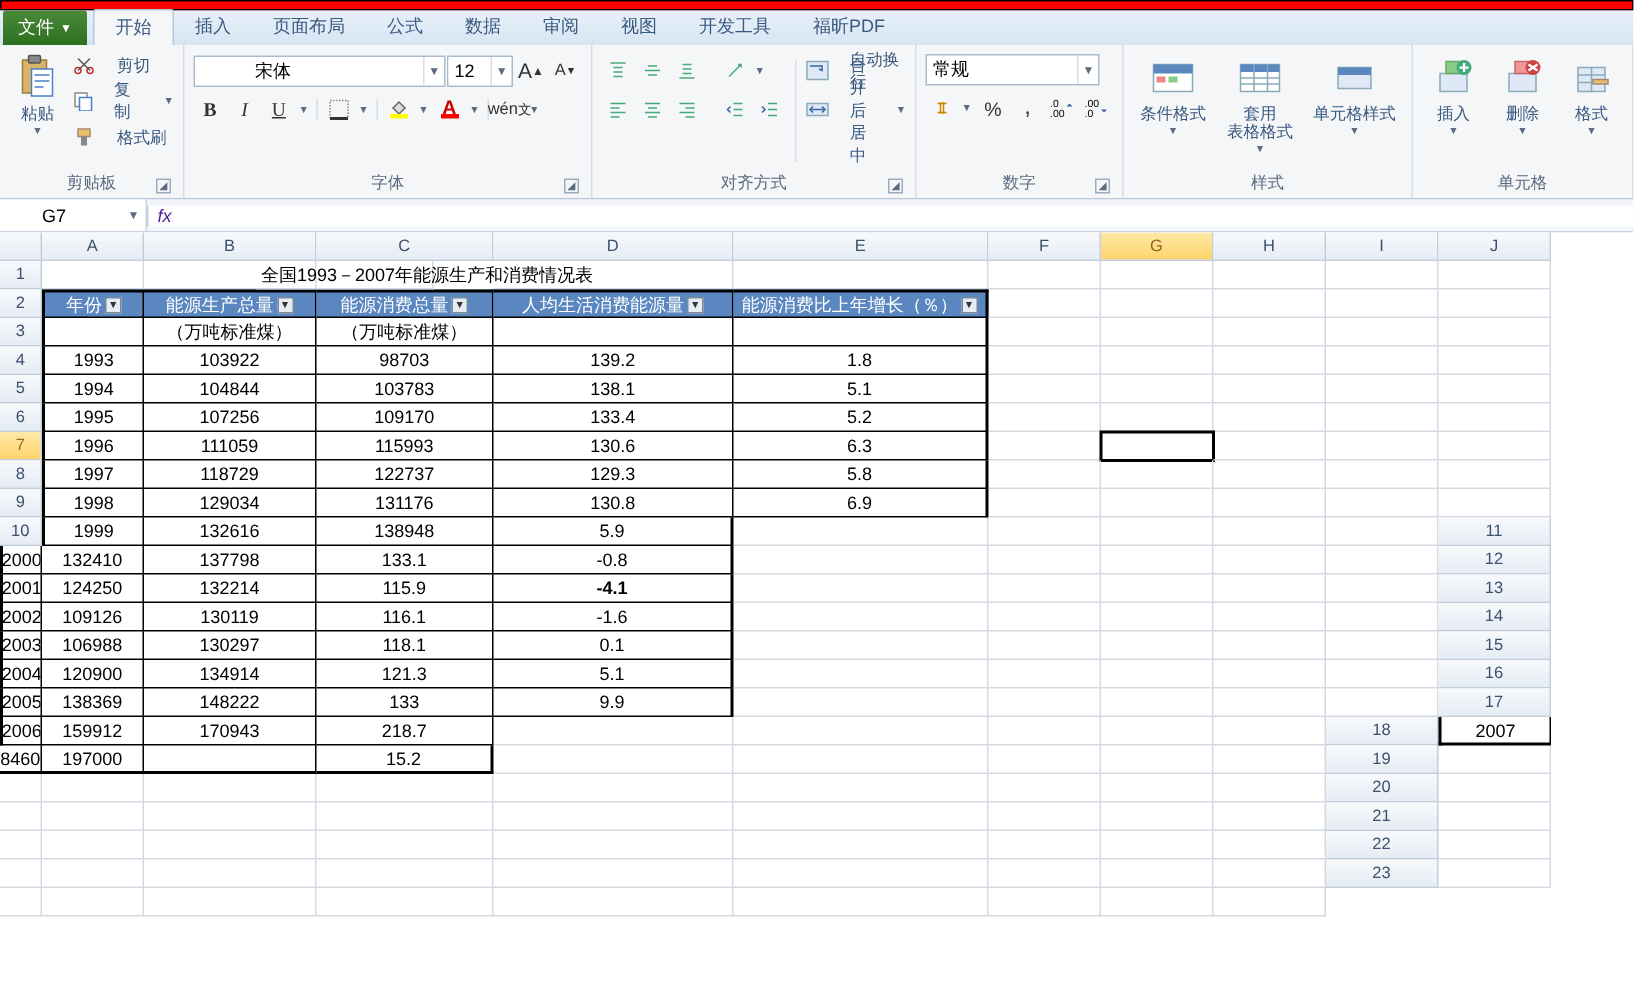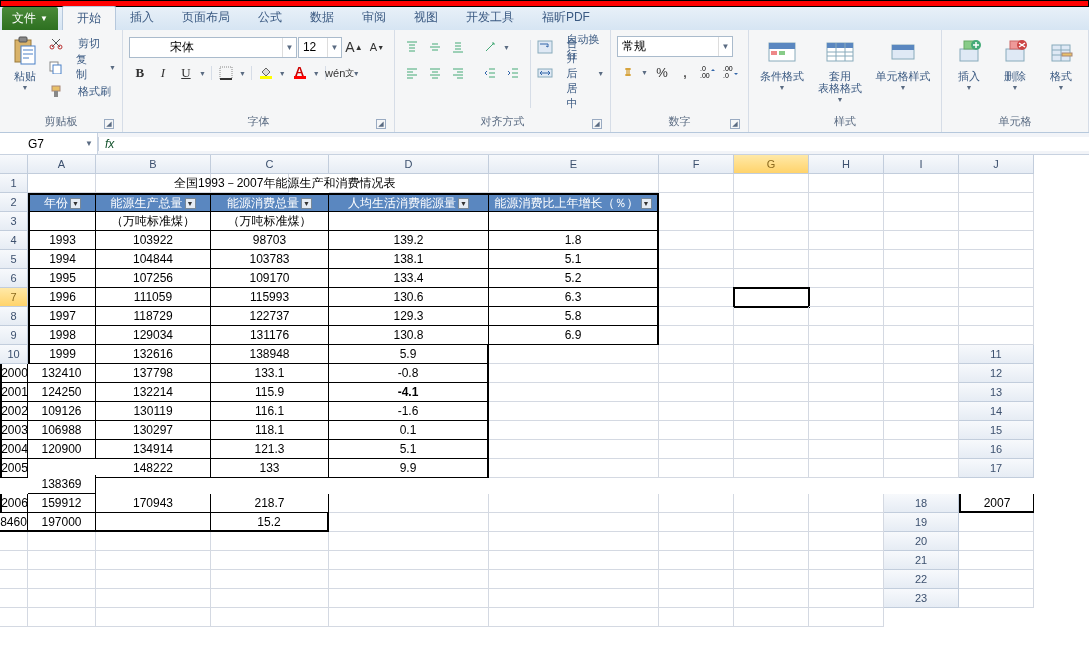--- a/index.html
+++ b/index.html
@@ -31,21 +31,21 @@
 .split { display:flex; align-items:center; }
 .split .arr { font-size: 7px; color:#5a6b82; padding: 0 2px; }
 .color-sq { width:14px; height:14px; position:relative; }
 .color-sq .bar { position:absolute; bottom:1px; left:1px; right:1px; height:3px; }
 .sep { width:1px; background:#d6dde7; margin:4px 2px; align-self:stretch; }
 
 .name-fx { display:flex; height:22px; border-bottom:1px solid #c8d2e0; background:#f2f4f8; align-items:center; }
 .name-box { width:98px; border-right:1px solid #c8d2e0; padding-left:28px; display:flex; align-items:center; background:#fff; height:100%; position:relative; }
 .name-box .arr { position:absolute; right:4px; font-size:8px; color:#5a6b82; }
 .fx-area { flex:1; background:#fff; border-left:1px solid #c8d2e0; padding-left:6px; display:flex; align-items:center; gap:4px; }
-.fx-area .fx { font-style:italic; color:#14532d; }
+.fx-area .fx { font-style:italic; color:#4c1d95; }
 
 .sheet-wrap { position:relative; height: calc(661px - 155px); overflow:hidden; background:#fff; }
 .grid { display:grid; grid-template-columns: 28px 68px 115px 118px 160px 170px 75px 75px 75px 75px 75px; }
 .colhdr, .rowhdr, .corner { background: linear-gradient(#f7f9fc,#e6ecf4); border-right:1px solid #c2cddc; border-bottom:1px solid #c2cddc; text-align:center; font-size:11px; color:#3c506e; display:flex; align-items:center; justify-content:center; height:19px; }
 .colhdr.sel, .rowhdr.sel { background: linear-gradient(#ffe9a8,#ffd36b); color:#8b6a1f; }
 .cell { border-right:1px solid #d4d9e2; border-bottom:1px solid #d4d9e2; height:19px; padding:0 3px; font-size:12px; display:flex; align-items:center; overflow:hidden; white-space:nowrap; }
 .cell.center { justify-content:center; }
 .active-cell { outline:2px solid #000; outline-offset:-1px; background:#fff; }
 svg { display:block; }
 </style>
@@ -589,21 +589,21 @@
       <div class="cell center" style="border-right: 1px solid rgb(0, 0, 0); border-bottom: 1px solid rgb(0, 0, 0);">134914</div>
       <div class="cell center" style="border-right: 1px solid rgb(0, 0, 0); border-bottom: 1px solid rgb(0, 0, 0);">121.3</div>
       <div class="cell center" style="border-right: 2px solid rgb(0, 0, 0); border-bottom: 1px solid rgb(0, 0, 0);">5.1</div>
       <div class="cell"></div>
       <div class="cell"></div>
       <div class="cell"></div>
       <div class="cell"></div>
       <div class="cell"></div>
       <div class="rowhdr">16</div>
       <div class="cell center" style="border-right: 1px solid rgb(0, 0, 0); border-bottom: 1px solid rgb(0, 0, 0); border-left: 2px solid rgb(0, 0, 0);">2005</div>
-      <div class="cell center" style="border-right: 1px solid rgb(0, 0, 0); border-bottom: 1px solid rgb(0, 0, 0); margin-top: 16px;">138369</div>
+      <div class="cell center" style="border-right: 1px solid rgb(0, 0, 0); border-bottom: 1px solid rgb(0, 0, 0);">138369</div>
       <div class="cell center" style="border-right: 1px solid rgb(0, 0, 0); border-bottom: 1px solid rgb(0, 0, 0);">148222</div>
       <div class="cell center" style="border-right: 1px solid rgb(0, 0, 0); border-bottom: 1px solid rgb(0, 0, 0);">133</div>
       <div class="cell center" style="border-right: 2px solid rgb(0, 0, 0); border-bottom: 1px solid rgb(0, 0, 0);">9.9</div>
       <div class="cell"></div>
       <div class="cell"></div>
       <div class="cell"></div>
       <div class="cell"></div>
       <div class="cell"></div>
       <div class="rowhdr">17</div>
       <div class="cell center" style="border-right: 1px solid rgb(0, 0, 0); border-bottom: 1px solid rgb(0, 0, 0); border-left: 2px solid rgb(0, 0, 0);">2006</div>

